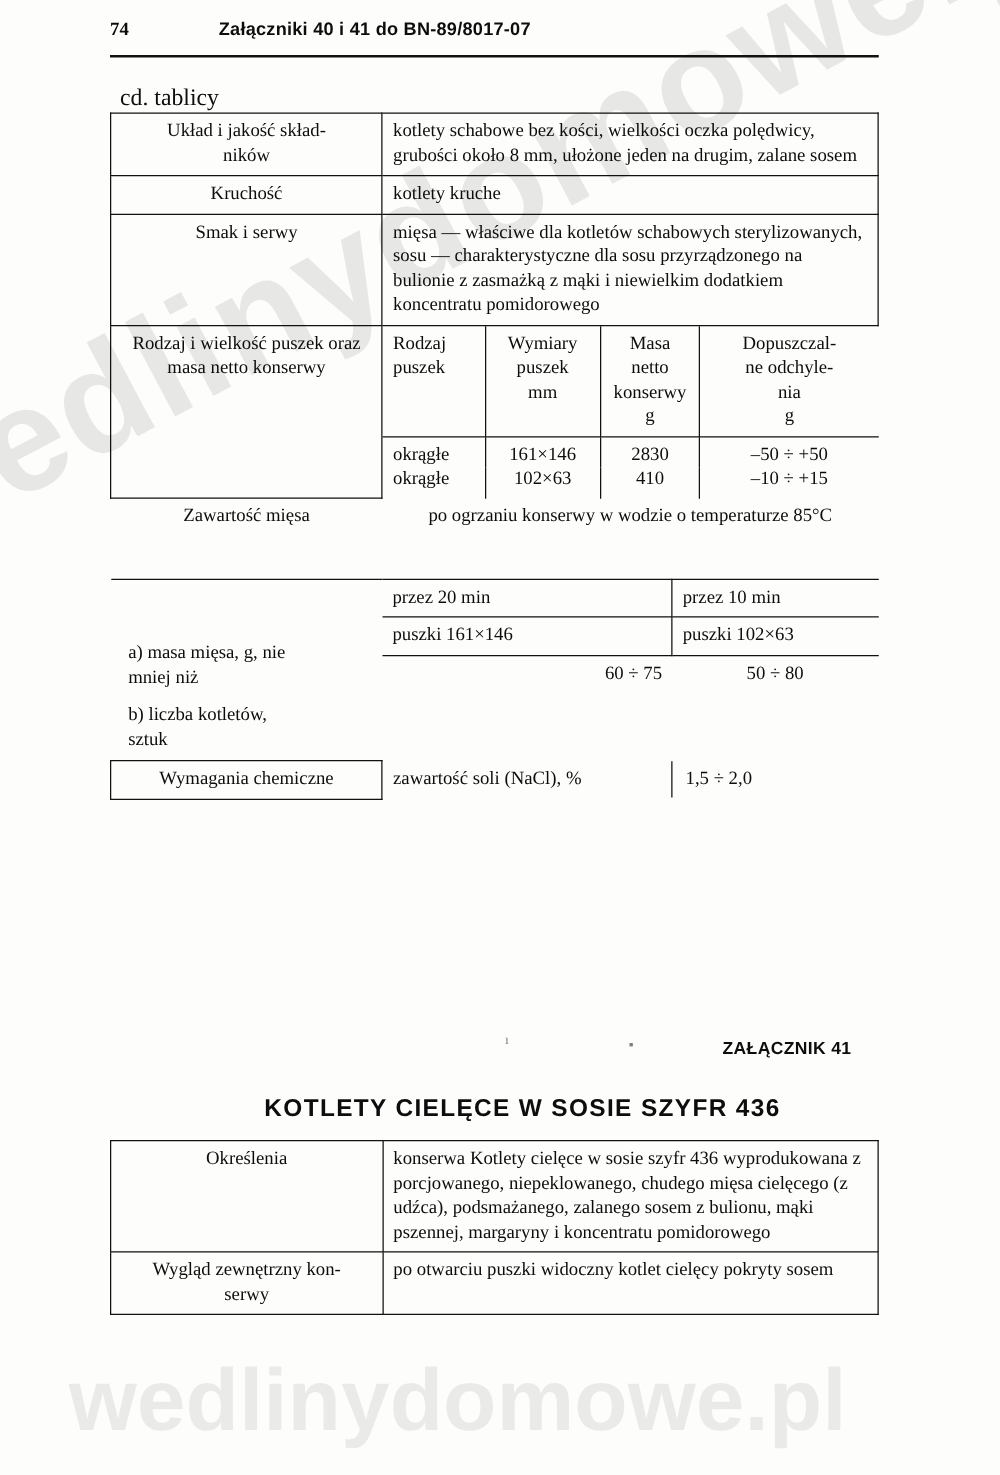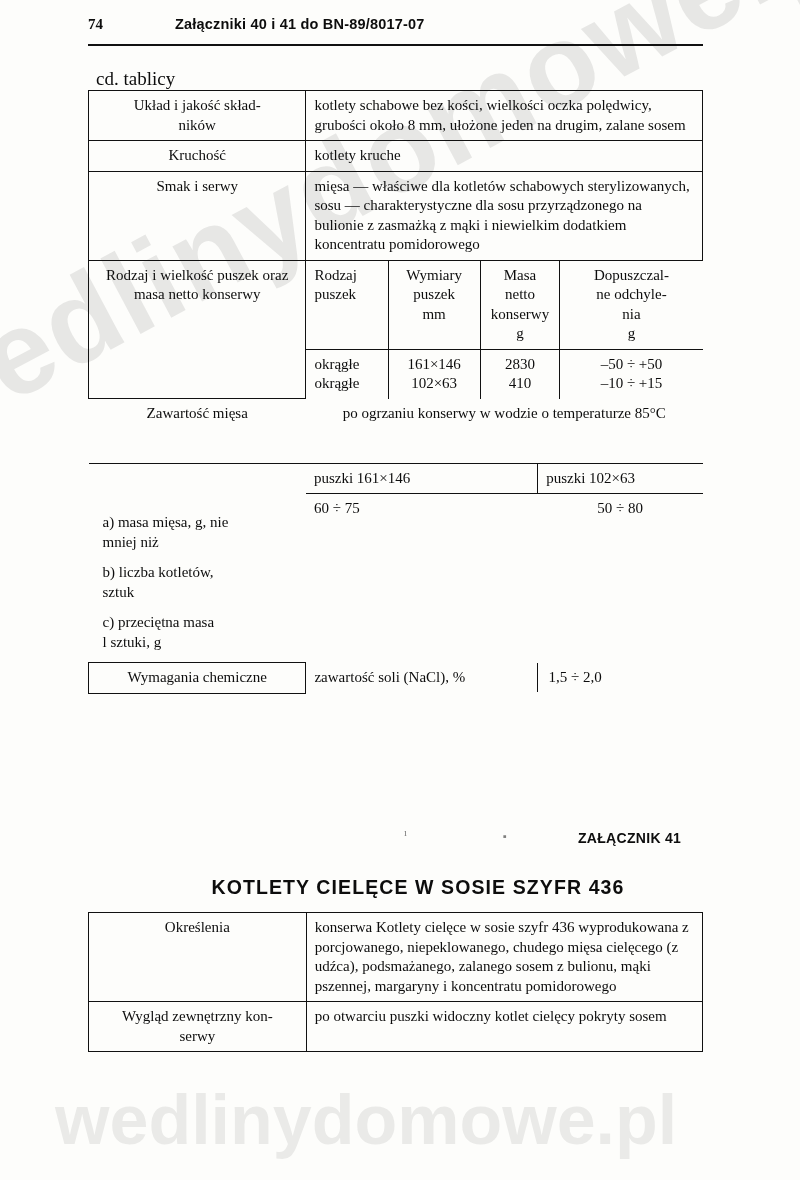--- a/index.html
+++ b/index.html
@@ -248,43 +248,43 @@
                   <td style="border:none;height:34px;"></td>
                 </tr>
                 <tr>
                   <td style="border:none;white-space:pre-line;padding-left:14px;text-align:left;height:40px;vertical-align:top;">a) masa mięsa, g, nie
     mniej niż</td>
                 </tr>
                 <tr>
                   <td style="border:none;white-space:pre-line;padding-left:14px;text-align:left;height:40px;vertical-align:top;">b) liczba kotletów,
     sztuk</td>
                 </tr>
-                <tr>
-                  <td style="border:none;white-space:pre-line;padding-left:14px;text-align:left;height:44px;vertical-align:top;">c) przeciętna masa
-    l sztuki, g</td>
-                </tr>
               </tbody>
             </table>
           </td>
           <td class="nopad">
             <table class="inner">
               <colgroup>
                   <col style="width:232px">
                   <col style="width:165px">
                 </colgroup>
               <tbody>
                 <tr>
                   <td colspan="2" style="border-top:none;border-left:none;border-right:none;text-align:center;height:54px;">po ogrzaniu konserwy w wodzie o temperaturze 85°C</td>
                 </tr>
                 <tr>
+                  <td style="border-left:none;padding-left:8px;">przez 20 min</td>
+                  <td style="border-right:none;padding-left:8px;">przez 10 min</td>
+                </tr>
+                <tr>
                   <td style="border-left:none;padding-left:8px;">puszki 161×146</td>
                   <td style="border-right:none;padding-left:8px;">puszki 102×63</td>
                 </tr>
                 <tr>
-                  <td style="border:none;text-align:left;height:44px;">60 ÷ 75</td>
+                  <td style="border:none;text-align:right;height:44px;">60 ÷ 75</td>
                   <td style="border:none;text-align:center;">50 ÷ 80</td>
                 </tr>
               </tbody>
             </table>
           </td>
         </tr>
 
         <tr>
           <td class="lbl">Wymagania chemiczne</td>
           <td class="nopad">

